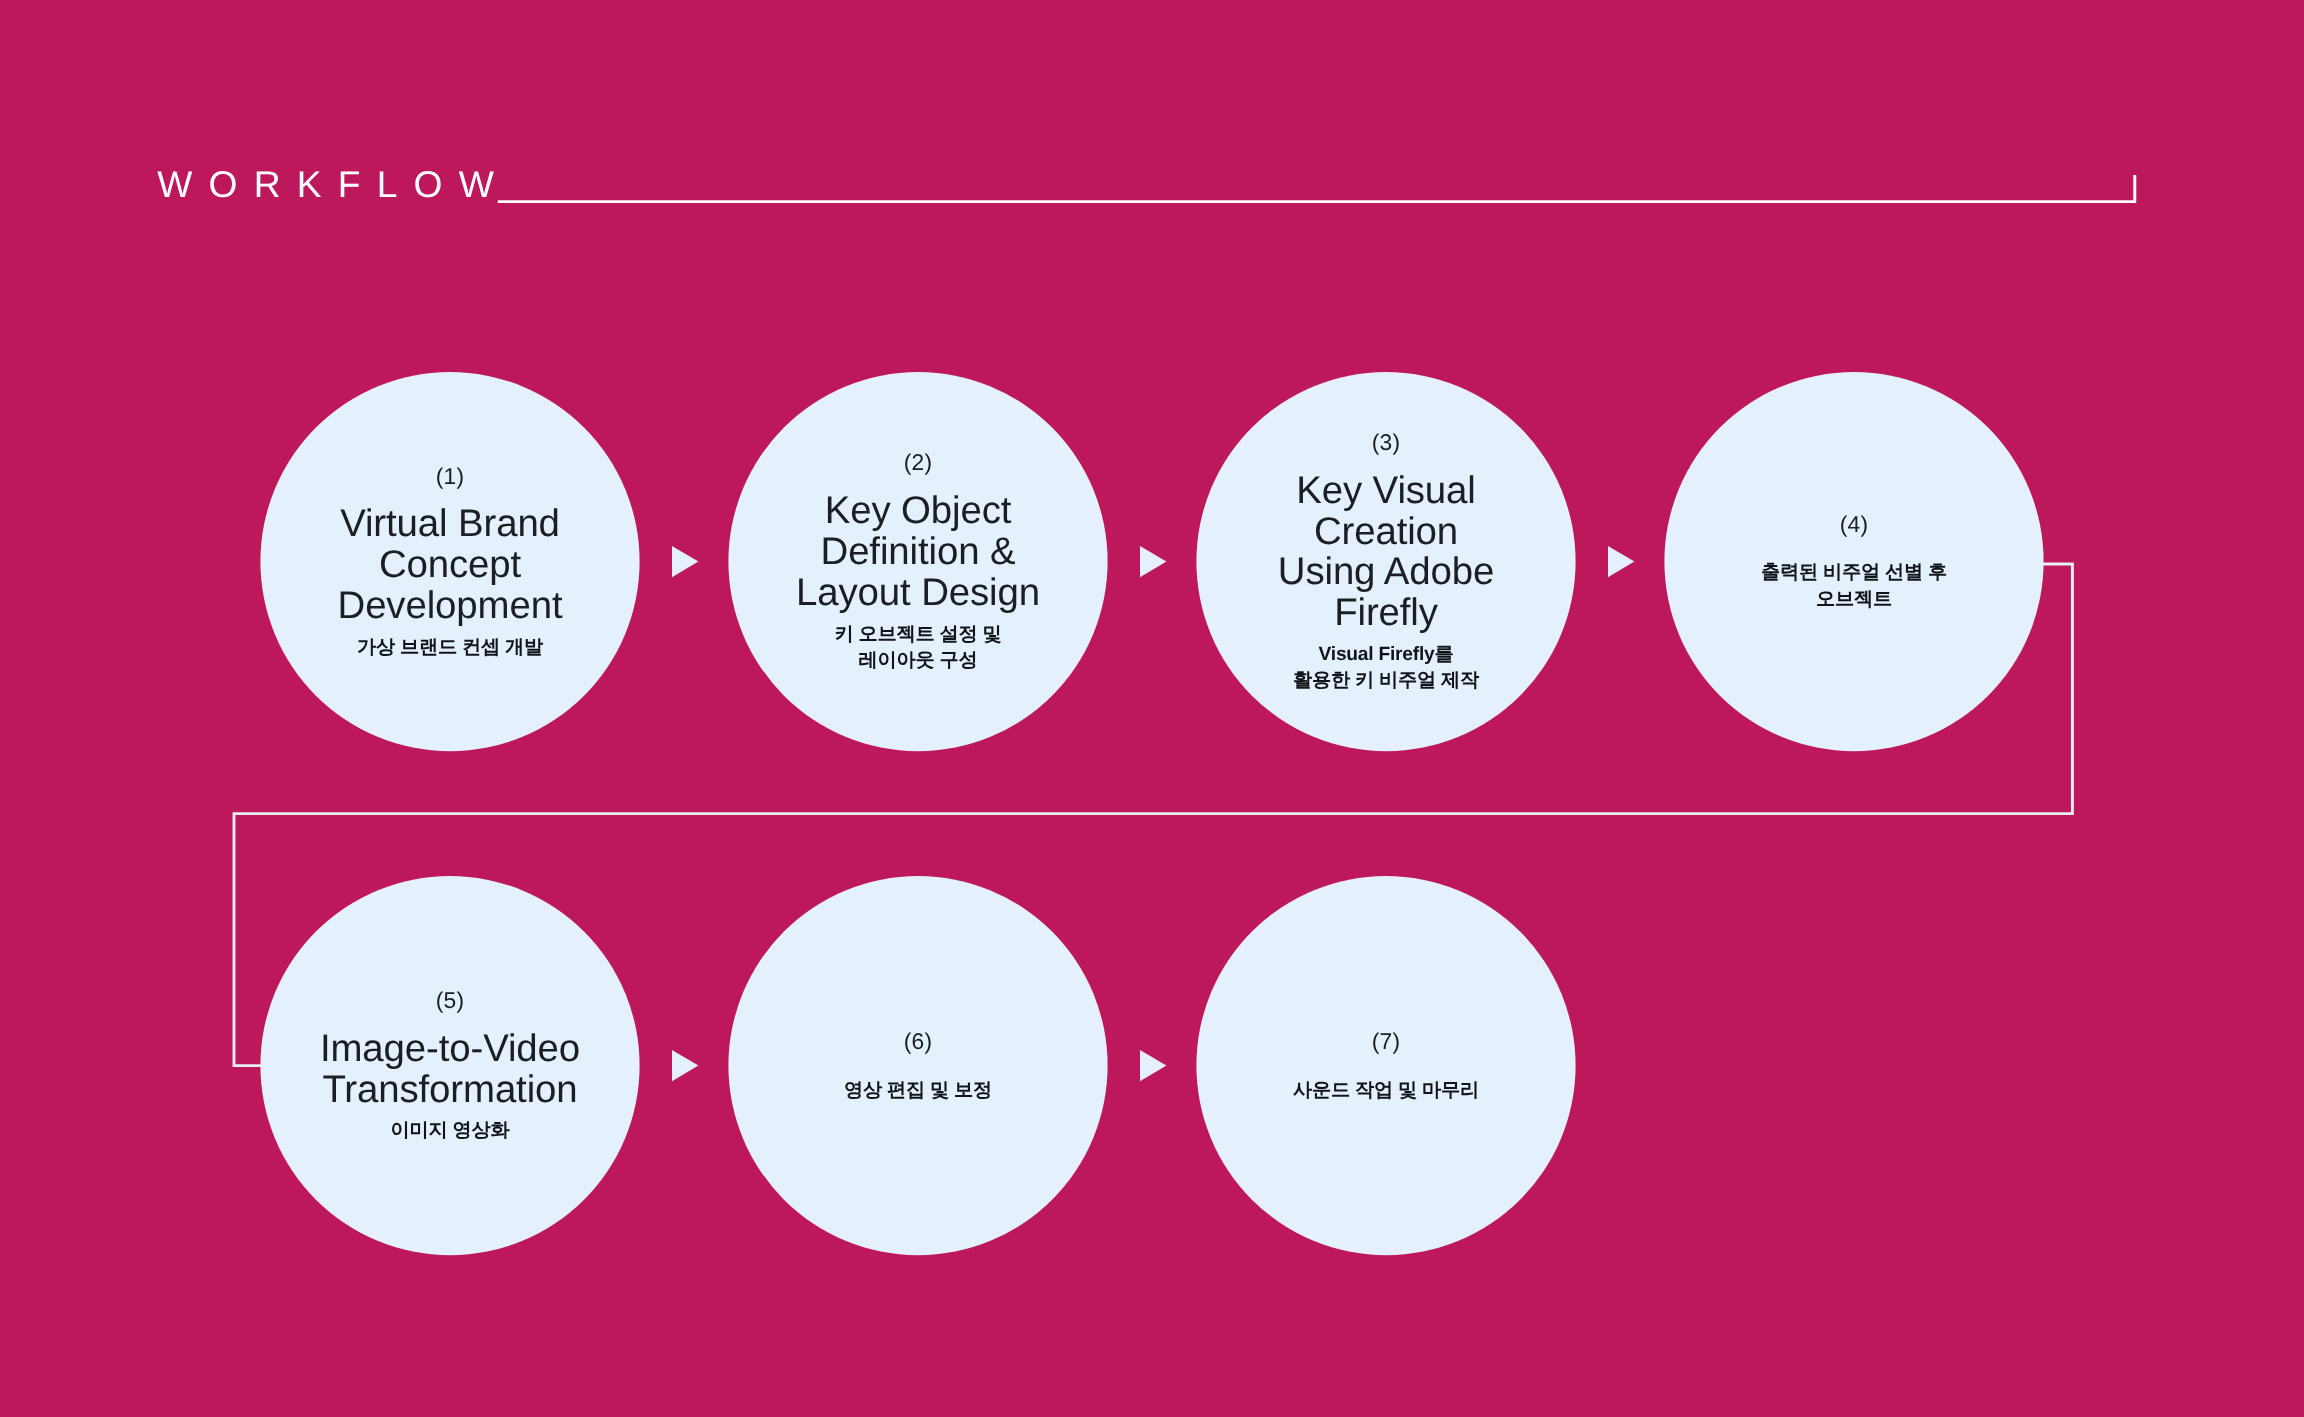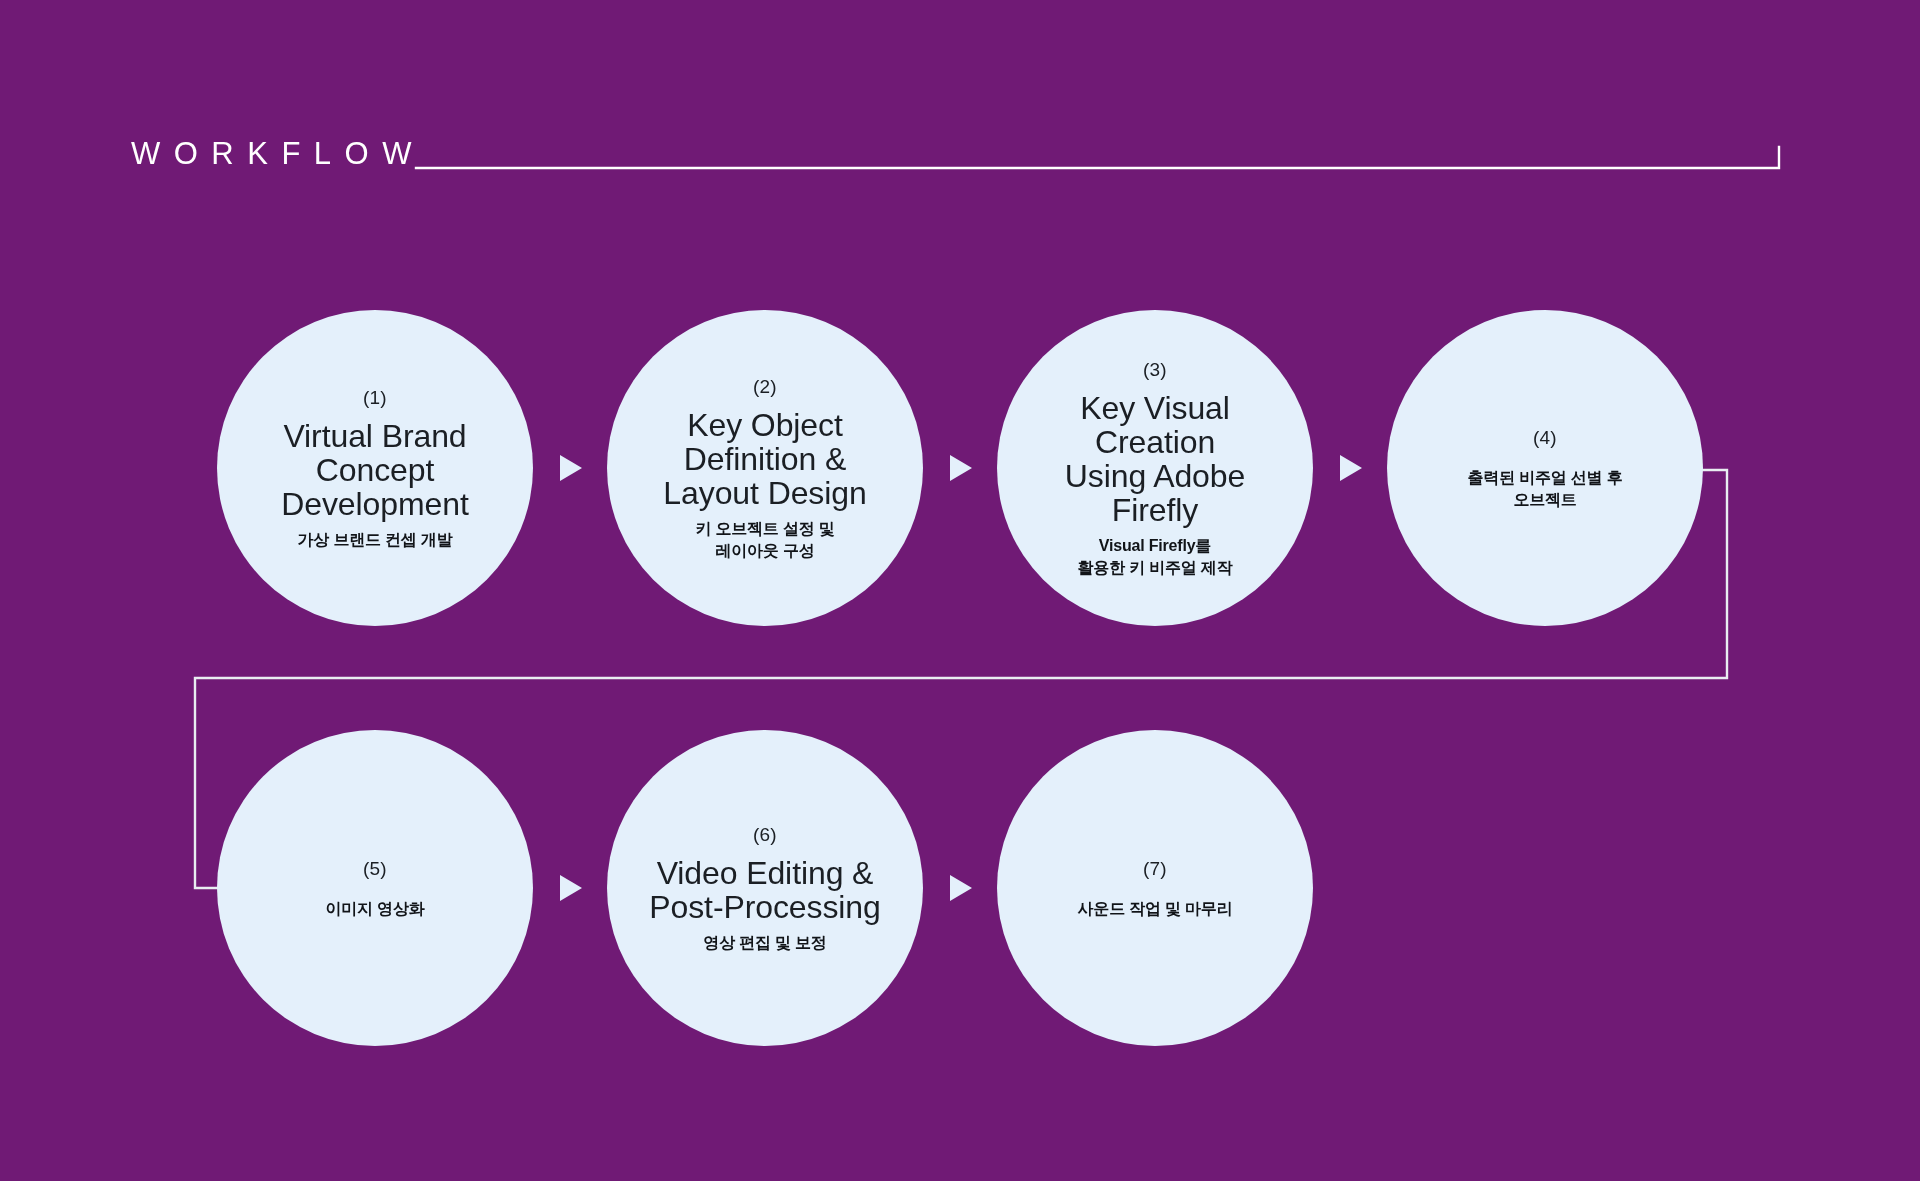--- a/index.html
+++ b/index.html
@@ -10,21 +10,21 @@
   }
   body {
     font-family: "Liberation Sans", "DejaVu Sans", sans-serif;
     -webkit-font-smoothing: antialiased;
   }
 
   #stage {
     position: relative;
     width: 1920px;
     height: 1181px;
-    background: #701a75;
+    background: #be185d;
     overflow: hidden;
   }
 
   
   .header {
     position: absolute;
     left: 0;
     top: 0;
     width: 1920px;
     height: 220px;
@@ -164,31 +164,31 @@
   <div class="node" style="left:1387px; top:310px;">
     <div class="node-index">(4)</div>
     <div class="node-subtitle">
       <div>출력된 비주얼 선별 후</div>
       <div>오브젝트</div>
     </div>
   </div>
 
   <div class="node" style="left:217px; top:730px;">
     <div class="node-index">(5)</div>
+    <div class="node-title">
+      <div>Image-to-Video</div>
+      <div>Transformation</div>
+    </div>
     <div class="node-subtitle">
       <div>이미지 영상화</div>
     </div>
   </div>
 
   <div class="node" style="left:607px; top:730px;">
     <div class="node-index">(6)</div>
-    <div class="node-title">
-      <div>Video Editing &amp;</div>
-      <div>Post-Processing</div>
-    </div>
     <div class="node-subtitle">
       <div>영상 편집 및 보정</div>
     </div>
   </div>
 
   <div class="node" style="left:997px; top:730px;">
     <div class="node-index">(7)</div>
     <div class="node-subtitle">
       <div>사운드 작업 및 마무리</div>
     </div>

